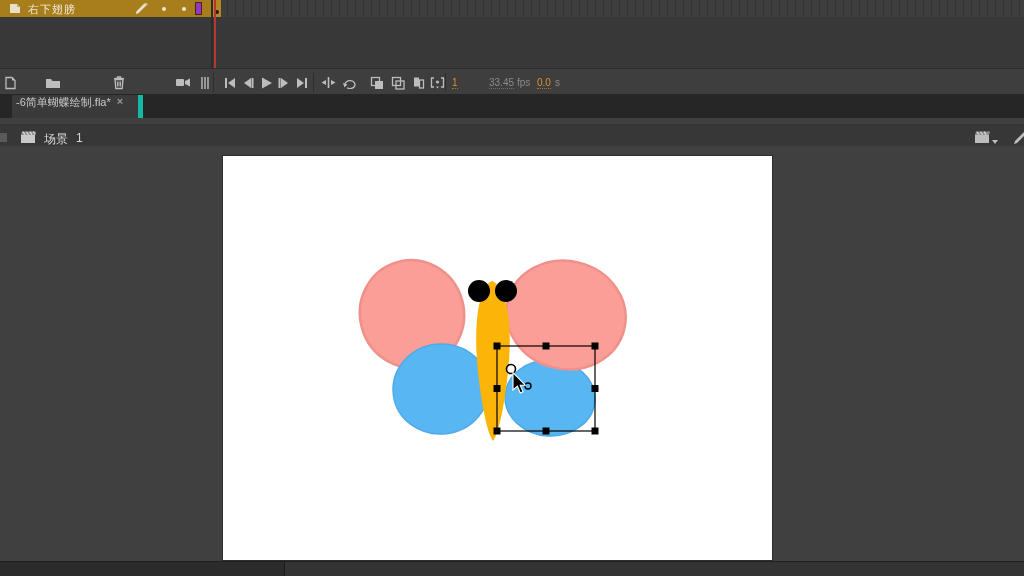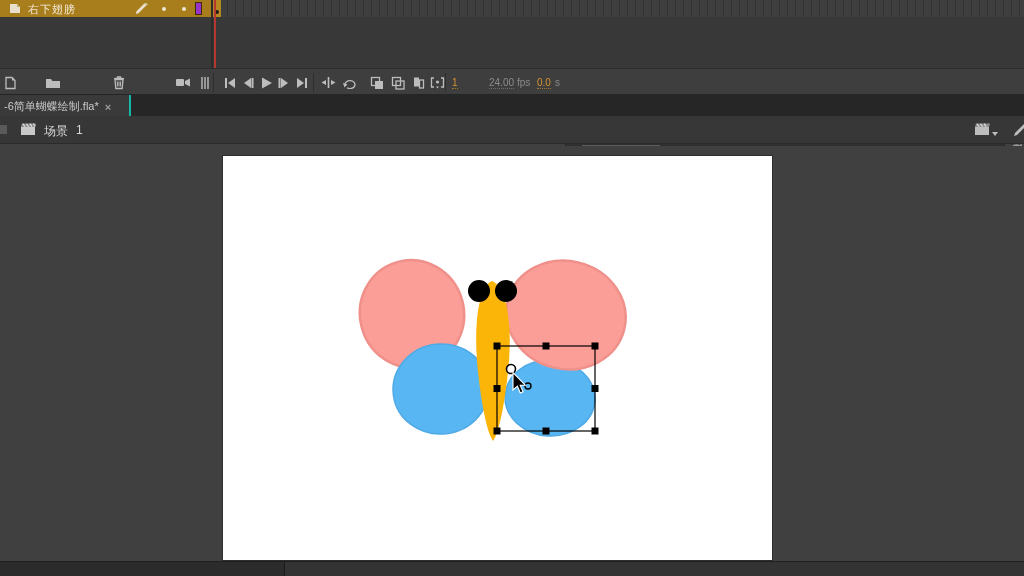--- a/index.html
+++ b/index.html
@@ -33,27 +33,27 @@
   .dim { font-size:10px; color:#8B8B8B; position:absolute; top:8px; }
   .dim-u { border-bottom:1px dotted #6f6f6f; }
   .scrollbar { position:absolute; left:565px; top:74px; width:440px; height:15px; background:#303030;
     border:1px solid #292929; }
   .sb-arrow { position:absolute; top:2px; width:10px; height:9px; color:#9a9a9a; font-size:8px; line-height:9px; text-align:center; }
   .sb-thumb { position:absolute; left:16px; top:1px; width:78px; height:11px; background:#4F4F4F; border:1px solid #5C5C5C; }
   .reset-icon { position:absolute; left:1008px; top:73px; width:16px; height:16px; }
 
   
   .tab-bar { position:absolute; left:0; top:95px; width:1024px; height:23px; background:#262626; }
-  .doc-tab { position:absolute; left:0; top:0; width:131px; height:23px; background:#3A3A3A;
-    border-right:2px solid #14b8a6; display:flex; align-items:center; }
+  .doc-tab { position:absolute; left:12px; top:0; width:131px; height:23px; background:#3A3A3A;
+    border-right:5px solid #14b8a6; display:flex; }
   .doc-tab-label { font-size:11px; color:#CBCBCB; margin-left:4px; white-space:nowrap; overflow:hidden; }
   .tab-close { font-size:11px; color:#9a9a9a; margin-left:6px; font-weight:bold; }
 
   
-  .edit-bar { position:absolute; left:0; top:116px; width:1024px; height:28px; background:#373737;
+  .edit-bar { position:absolute; left:0; top:124px; width:1024px; height:28px; background:#373737;
     border-bottom:1px solid #2A2A2A; overflow:hidden; }
   .back-chip { position:absolute; left:0; top:9px; width:7px; height:9px; background:#5a5a5a; }
   .clapper { position:absolute; left:20px; top:6px; width:17px; height:15px; }
   .scene-label { position:absolute; left:44px; top:7px; font-size:12px; color:#D8D8D8; }
   .scene-num { position:absolute; left:76px; top:7px; font-size:12px; color:#D8D8D8; }
   .edit-scene-btn { position:absolute; left:974px; top:6px; width:26px; height:16px; }
   .edit-symbol-btn { position:absolute; left:1012px; top:5px; width:20px; height:18px; }
 
   
   .stage { position:absolute; left:0; top:146px; width:1024px; height:415px; background:#404040; }
@@ -205,21 +205,21 @@
       <svg width="15" height="14" viewBox="0 0 15 14">
           <path d="M4,2 h-2.5 v9 h2.5" class="icon-stroke"></path>
           <path d="M11,2 h2.5 v9 h-2.5" class="icon-stroke"></path>
           <circle cx="7.5" cy="6" r="1.6" class="icon-fill"></circle>
           <path d="M6,10.5 h3 l-1.5,2 z" class="icon-fill"></path>
         </svg>
     </span>
     <span class="tsep" style="left:445px"></span>
 
     <span class="hot" style="left:452px">1</span>
-    <span class="dim dim-u" style="left:489px">24.00</span>
+    <span class="dim dim-u" style="left:489px">33.45</span>
     <span class="dim" style="left:517px">fps</span>
     <span class="hot" style="left:537px">0.0</span>
     <span class="dim" style="left:555px">s</span>
 
     <div class="scrollbar">
       <span class="sb-arrow" style="left:2px">◂</span>
       <span class="sb-thumb"></span>
       <span class="sb-arrow" style="right:2px">▸</span>
     </div>
     <span class="reset-icon">

